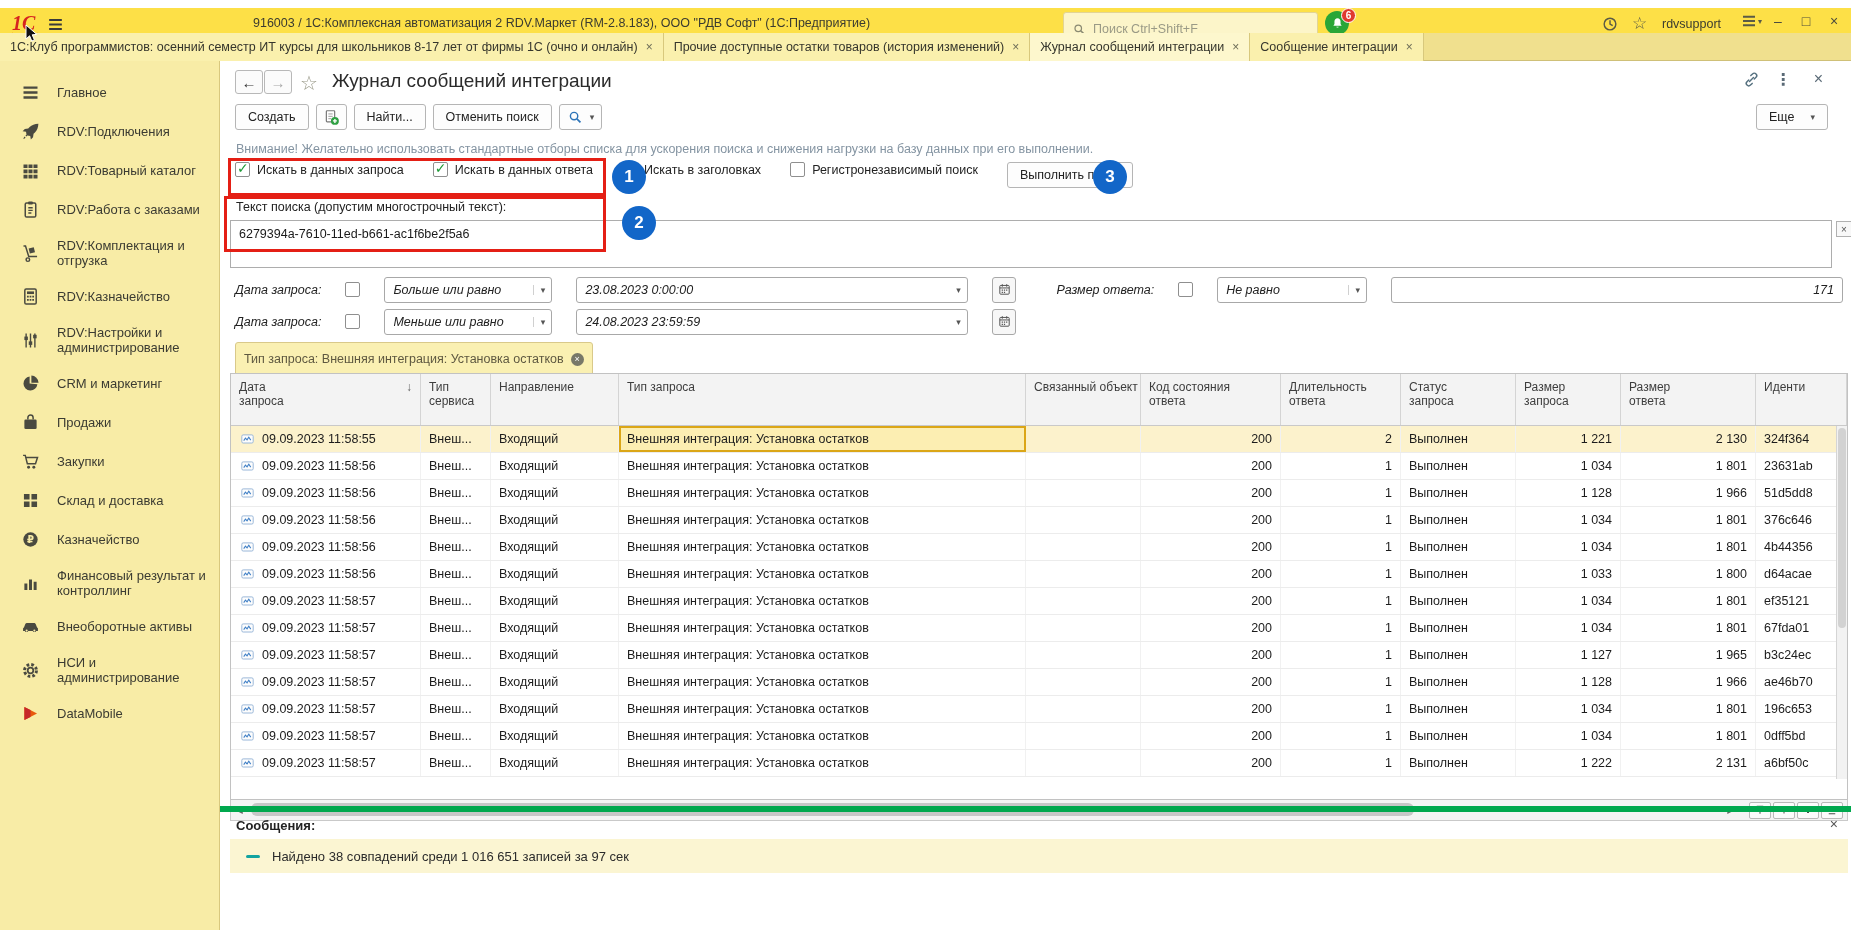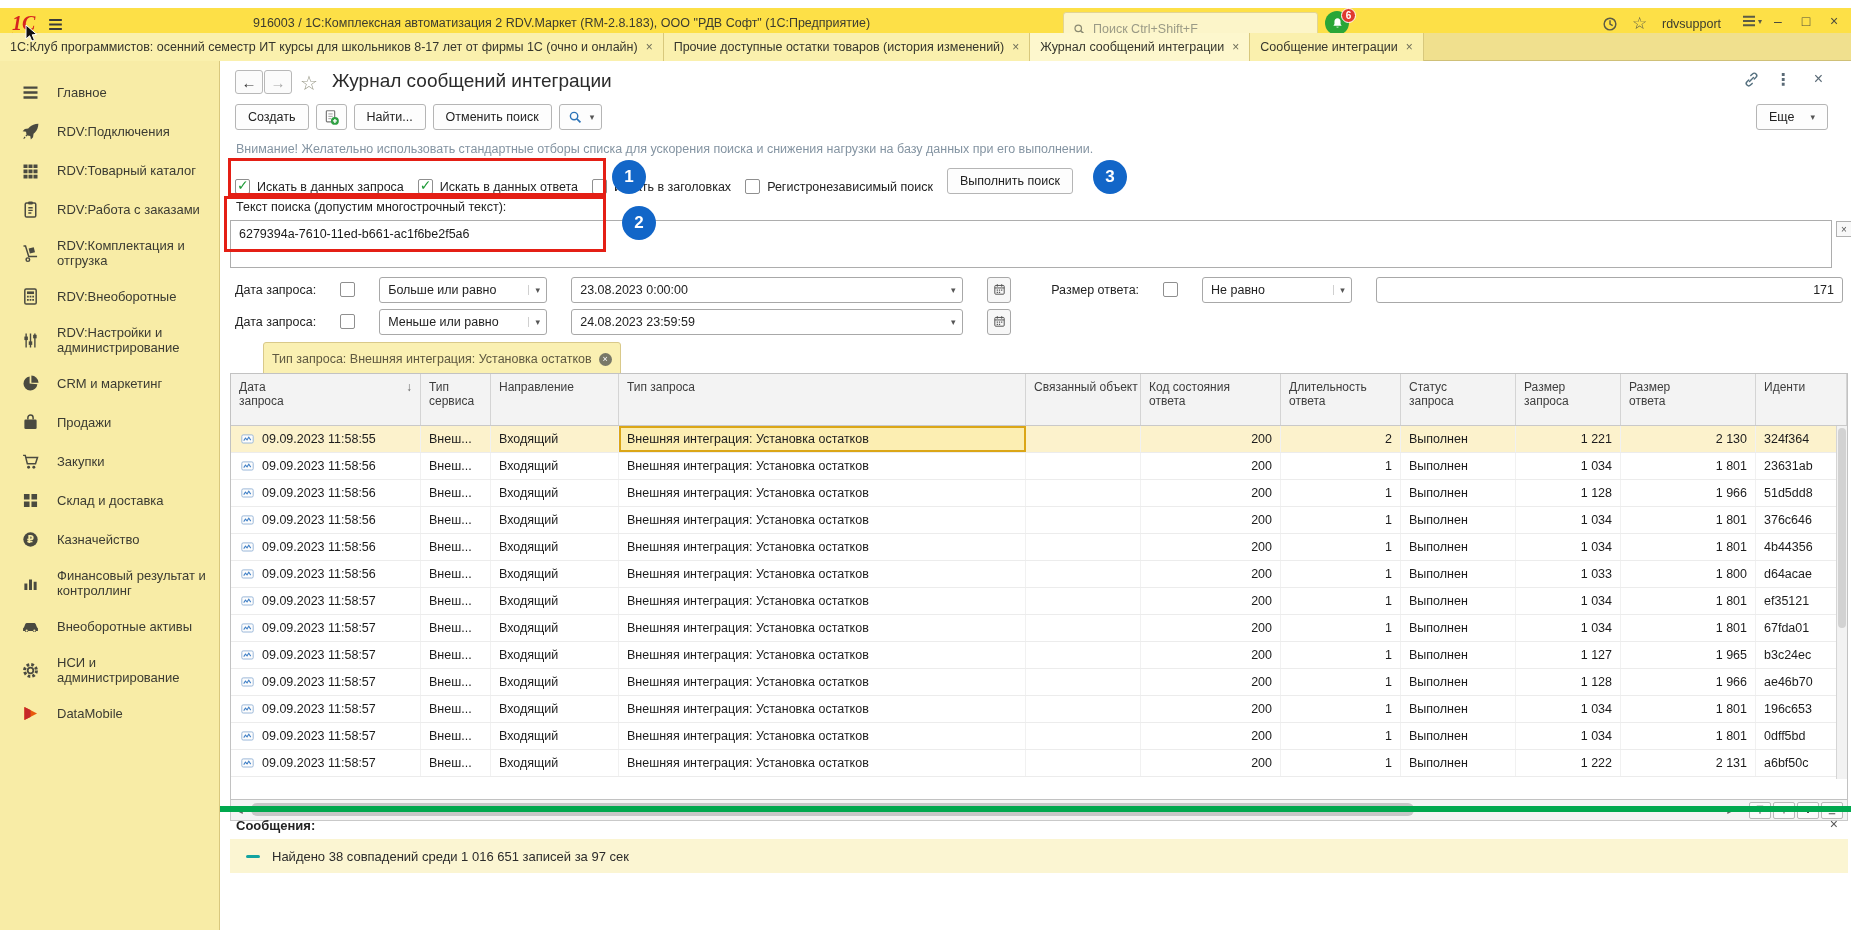--- a/index.html
+++ b/index.html
@@ -40,36 +40,36 @@
   .pg-star { position:absolute; left:80px; top:10px; font-size:20px; color:#9a9a8a; }
   .pg-title { position:absolute; left:112px; top:9px; font-size:19px; color:#2b2b2b; white-space:nowrap; }
   .hdr-ico { position:absolute; top:9px; color:#5a6a76; cursor:pointer; }
 
   .btn { height:26px; border:1px solid #b5b5b5; border-radius:3px; background:#fdfdfd; padding:0 12px; font-size:12.5px; display:inline-flex; align-items:center; gap:6px; color:#222; cursor:pointer; white-space:nowrap; }
   .toolbar { position:absolute; left:15px; top:43px; display:flex; gap:7px; }
   .btn-more { position:absolute; right:23px; top:43px;gap:16px; }
   .warning { position:absolute; left:16px; top:81px; font-size:12.5px; color:#8494a2; white-space:nowrap; }
 
   
-  .opt-row { position:absolute; left:15px; top:101px; height:32px; display:flex; align-items:flex-end; gap:14px; }
+  .opt-row { position:absolute; left:15px; top:101px; height:32px; display:flex; align-items:flex-start; gap:29px; }
   .cb-group { display:flex; align-items:center; gap:7px; font-size:12.5px; color:#222; cursor:pointer; }
   .cb { width:15px; height:15px; background:#fff; border:1px solid #8f8f8f; border-radius:2px; position:relative; flex:0 0 15px; }
   .cb.checked::after { content:"✓"; position:absolute; left:1px; top:-3px; font-size:14px; font-weight:bold; color:#1f9b38; }
 
   .txt-label { position:absolute; left:16px; top:139px; font-size:12.5px; color:#222; }
   .txt-area { position:absolute; left:10px; top:159px; width:1602px; height:48px; border:1px solid #adadad; background:#fff; font-size:12.5px; color:#1a1a1a; padding:4px 8px; line-height:18px; overflow:hidden; }
   .txt-clear { position:absolute; left:1616px; top:160px; width:16px; height:16px; border:1px solid #b0b0b0; background:#f8f8f8; font-size:10px; color:#555; display:flex; align-items:center; justify-content:center; cursor:pointer; }
 
   
-  .filter-row { position:absolute; left:15px; right:8px; height:27px; display:flex; align-items:center; gap:24px; font-size:12.5px; color:#222; }
+  .filter-row { position:absolute; left:15px; right:8px; height:27px; display:flex; align-items:center; gap:24px; font-size:12.5px; color:#222;font-style:italic; }
   .combo { height:26px; border:1px solid #a8a8a8; border-radius:3px; background:#fff; display:flex; align-items:center; padding-left:8px; }
   .combo .arr { margin-left:auto; width:18px; text-align:center; color:#555; font-size:9px; border-left:1px solid #d0d0d0; }
   .inp { height:26px; border:1px solid #a8a8a8; border-radius:3px; background:#fff; display:flex; align-items:center; padding-left:8px; }
   .sqbtn { width:24px; height:26px; border:1px solid #a8a8a8; border-radius:3px; background:#f7f7f7; display:flex; align-items:center; justify-content:center; cursor:pointer; }
-  .tag { position:absolute; left:15px; top:281px; height:23px; background:#faf0b2; border:1px solid #d9c98a; border-radius:3px; display:inline-flex; align-items:center; gap:7px; padding:16px 8px; font-size:12.5px; color:#5e5840;margin-left:28px; }
+  .tag { position:absolute; left:15px; top:281px; height:23px; background:#faf0b2; border:1px solid #d9c98a; border-radius:3px; display:inline-flex; align-items:center; gap:7px; padding:16px 8px; font-size:12.5px; color:#5e5840; }
   .tag-x { width:13px; height:13px; border-radius:50%; background:#787868; color:#fff; font-size:9px; display:flex; align-items:center; justify-content:center; cursor:pointer; }
 
   
   :root { --cols: 190px 70px 128px 407px 115px 140px 120px 115px 105px 135px minmax(0,1fr); }
   .table-wrap { position:absolute; left:10px; top:312px; width:1618px; height:427px; border:1px solid #c2c2c2; background:#fff; }
   .thead { display:grid; grid-template-columns:var(--cols); height:52px; background:#f3f3f3; border-bottom:1px solid #c9c9c9; }
   .hcell { padding:6px 8px 2px; font-size:12px; color:#3d3d3d; border-right:1px solid #d4d4d4; overflow:hidden; white-space:nowrap; }
   .hcell .hl1 { display:flex;align-items:center; }
   .hcell .sort { margin-left:auto; color:#666; }
   .tbody { height:351px; overflow:hidden; }
@@ -335,21 +335,21 @@
       <div class="sb-item">
       <svg>
           <use href="#i-shipping"></use>
         </svg>
       <span class="sb-label">RDV:Комплектация и отгрузка</span>
     </div>
       <div class="sb-item">
       <svg>
           <use href="#i-calc"></use>
         </svg>
-      <span class="sb-label">RDV:Внеоборотные</span>
+      <span class="sb-label">RDV:Казначейство</span>
     </div>
       <div class="sb-item">
       <svg>
           <use href="#i-admin"></use>
         </svg>
       <span class="sb-label">RDV:Настройки и администрирование</span>
     </div>
       <div class="sb-item">
       <svg>
           <use href="#i-crm"></use>

